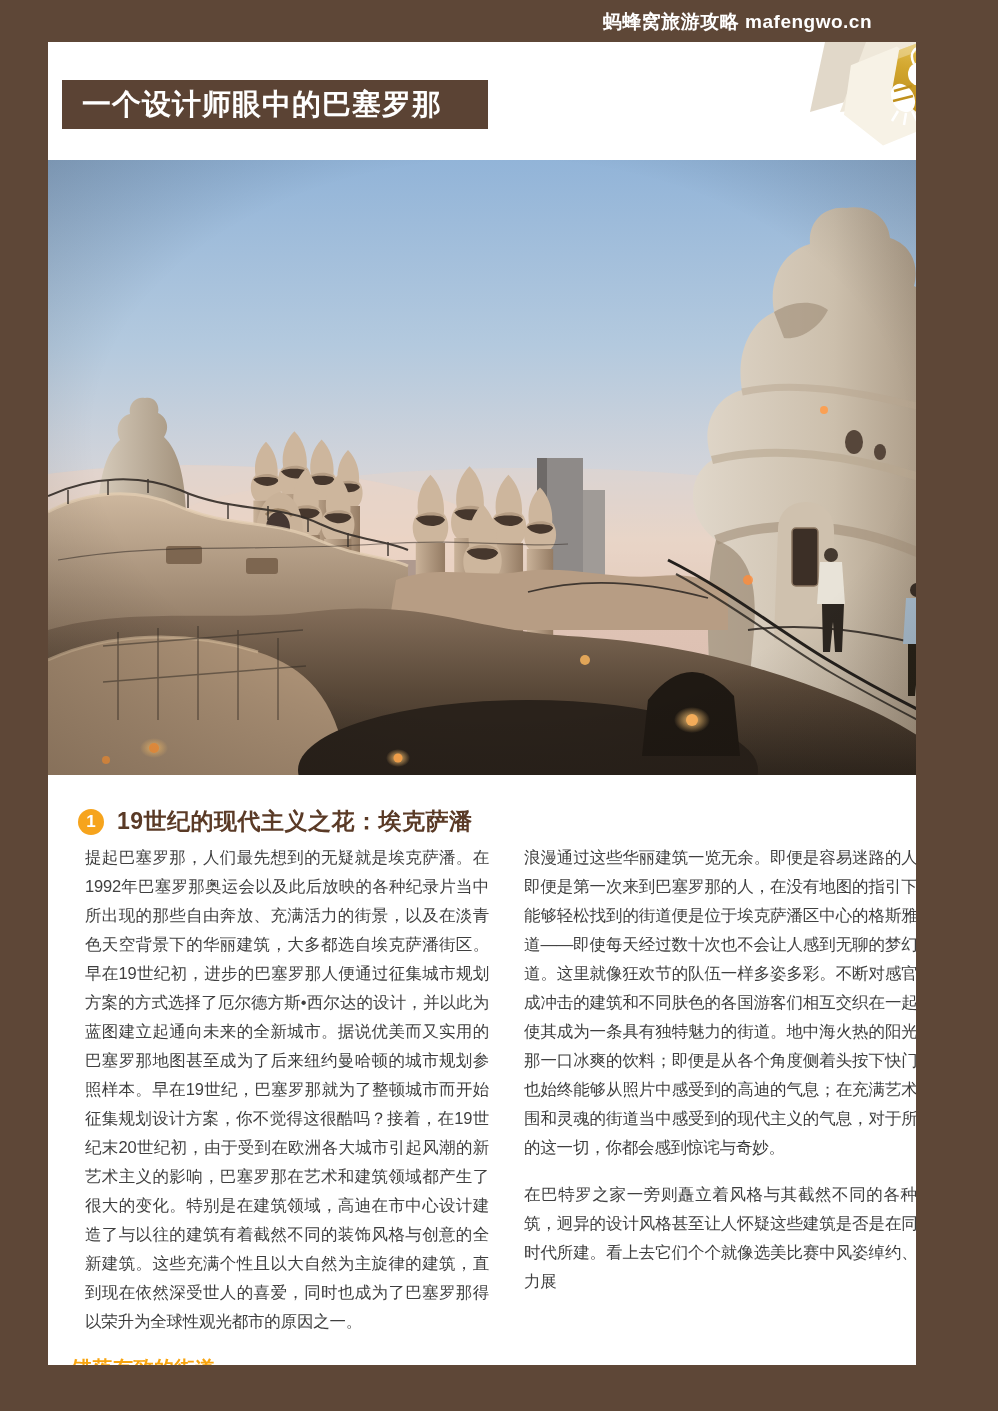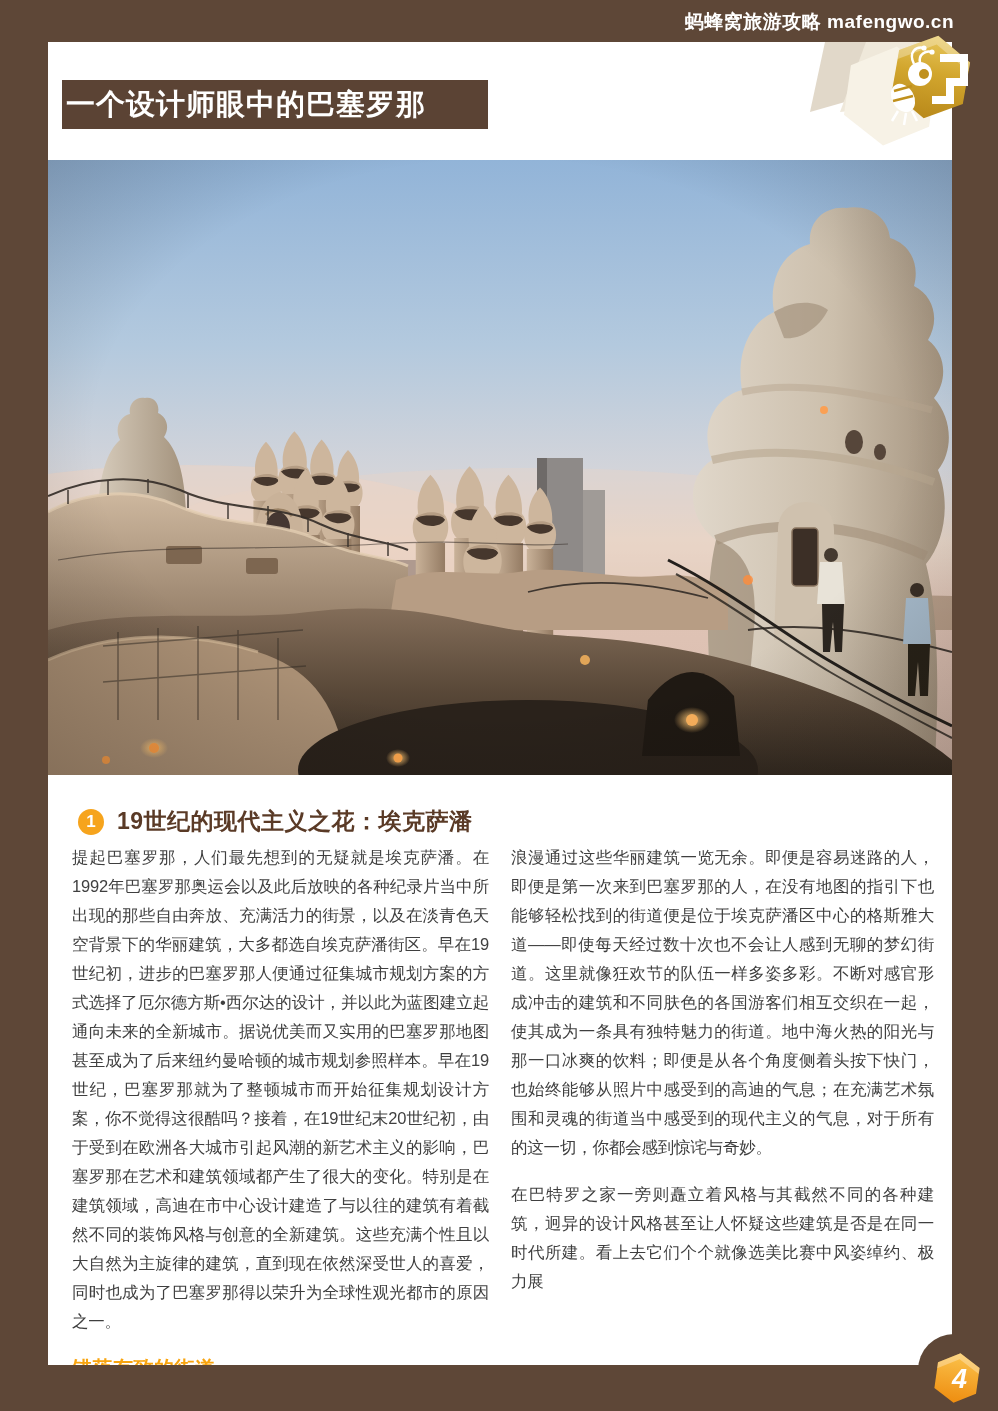--- a/index.html
+++ b/index.html
@@ -1,33 +1,33 @@
 <!DOCTYPE html>
 <html><head>
 <meta charset="utf-8">
 <style>
   html,body{margin:0;padding:0;background:#5E4737;}
-  #page{position:relative;width:998px;height:1411px;background:#5E4737;overflow:hidden;
+  #page{position:relative;width:916px;height:1411px;background:#5E4737;overflow:hidden;
         font-family:"Liberation Sans","DejaVu Sans",sans-serif;}
   .brand{position:absolute;top:9px;right:44px;color:#ffffff;font-size:19px;font-weight:600;letter-spacing:.5px;}
   .sheet{position:absolute;left:48px;top:42px;width:904px;height:1323px;background:#ffffff;}
   .logo-wrap{position:absolute;left:770px;top:34px;width:230px;height:112px;}
   .title-bar{position:absolute;left:62px;top:80px;width:426px;height:49px;background:#5B4334;
-             color:#ffffff;font-size:29px;font-weight:700;line-height:49px;padding-left:4px;
+             color:#ffffff;font-size:29px;font-weight:700;line-height:49px;padding-left:20px;
              box-sizing:border-box;letter-spacing:1px;}
   .photo{position:absolute;left:48px;top:160px;width:904px;height:615px;display:block;}
   .section-head{position:absolute;left:78px;top:806px;display:flex;align-items:center;}
   .num-badge{width:26px;height:26px;border-radius:50%;background:#F6A41D;color:#ffffff;
              font-size:17px;font-weight:700;text-align:center;line-height:26px;margin-right:13px;}
   .section-title{color:#5A3A26;font-size:23px;font-weight:700;letter-spacing:.5px;text-align:right;}
   .cols{position:absolute;left:72px;top:843px;width:862px;display:flex;gap:22px;}
   .col{color:#3F3F3F;font-size:16.5px;line-height:29px;text-align:justify;letter-spacing:-.2px;}
   .col-l{width:417px;}
   .col-r{width:423px;}
-  .col p{margin:0 0 18px 0;}
+  .col p{margin:0 0 18px 13px;}
   .col p:last-child{margin-bottom:0;}
   .subhead{color:#F8A40E;font-size:20px;font-weight:700;margin:15px 0 9px 0;letter-spacing:.5px;}
   .footer-bar{position:absolute;left:0;top:1365px;width:998px;height:46px;background:#5E4737;}
   .notch{position:absolute;left:918px;top:1334px;width:80px;height:77px;background:#5E4737;
          border-top-left-radius:36px;}
   .page-badge{position:absolute;left:933px;top:1350px;width:48px;height:56px;}
 </style>
 </head>
 <body>
 

